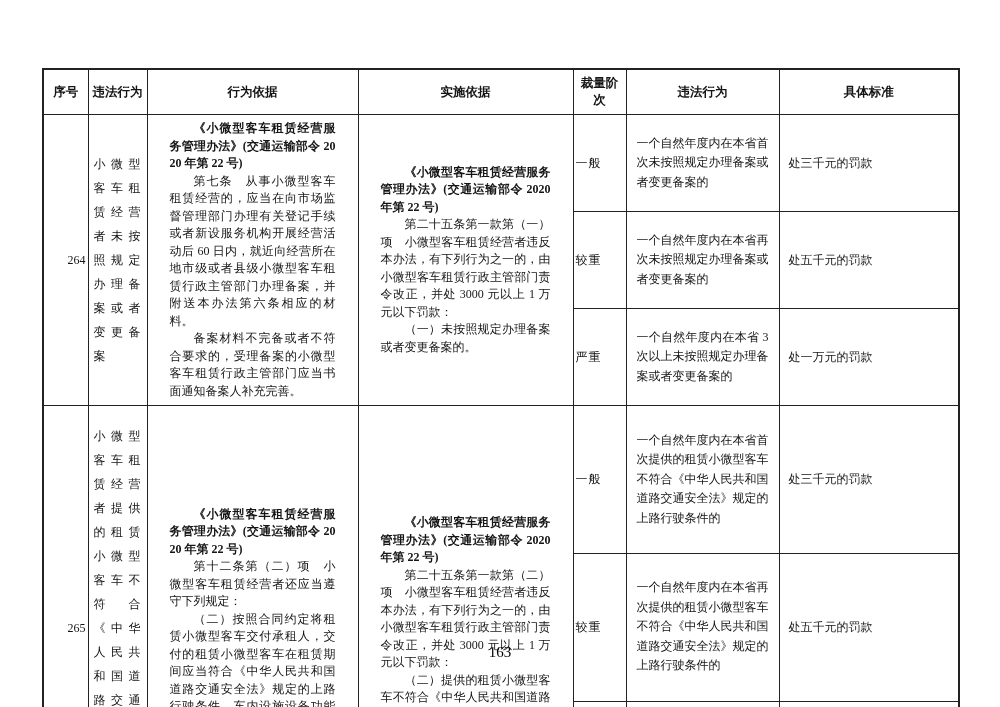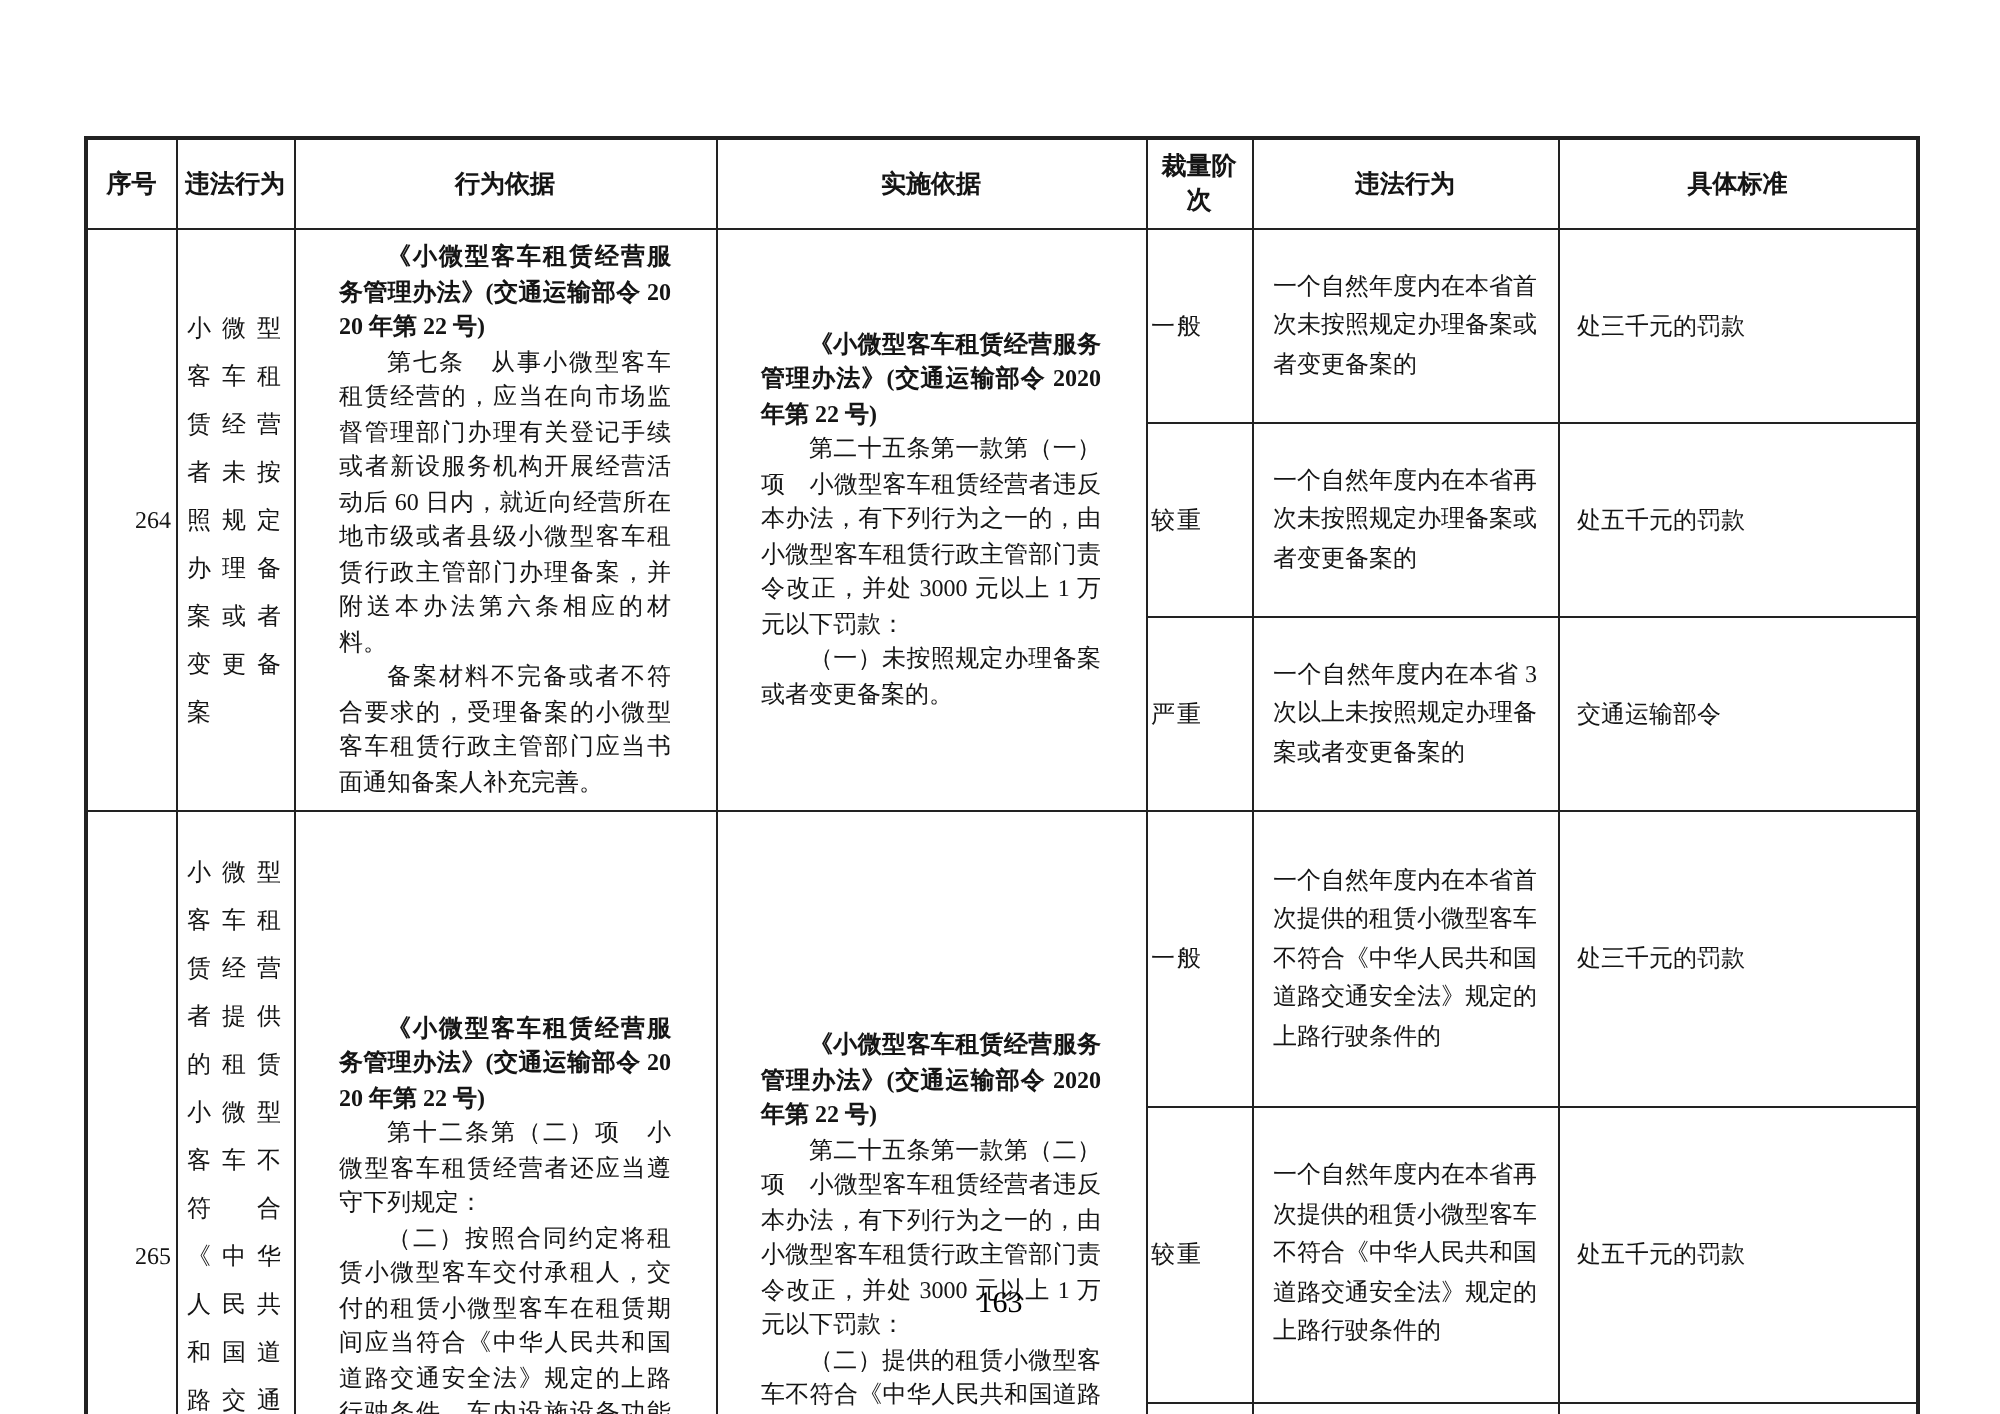--- a/index.html
+++ b/index.html
@@ -144,21 +144,21 @@
         <td class="c-std">处三千元的罚款</td>
       </tr>
       <tr class="h70">
         <td class="c-level">较重</td>
         <td class="c-cond">一个自然年度内在本省再次未按照规定办理备案或者变更备案的</td>
         <td class="c-std">处五千元的罚款</td>
       </tr>
       <tr class="h70">
         <td class="c-level">严重</td>
         <td class="c-cond">一个自然年度内在本省 3 次以上未按照规定办理备案或者变更备案的</td>
-        <td class="c-std">交通运输部令</td>
+        <td class="c-std">处一万元的罚款</td>
       </tr>
 
       <tr class="h102">
         <td class="c-id" rowspan="3">265</td>
         <td class="c-violation" rowspan="3">小微型客车租赁经营者提供的租赁小微型客车不符合《中华人民共和国道路交通安全法》规定的上路行驶条件</td>
         <td class="c-basis" rowspan="3">
           <p class="t">《小微型客车租赁经营服务管理办法》(交通运输部令 2020 年第 22 号)</p>
           <p>第十二条第（二）项　小微型客车租赁经营者还应当遵守下列规定：</p>
           <p>（二）按照合同约定将租赁小微型客车交付承租人，交付的租赁小微型客车在租赁期间应当符合《中华人民共和国道路交通安全法》规定的上路行驶条件，车内设施设备功能齐全正常，外观内饰完好整洁。</p>
         </td>

